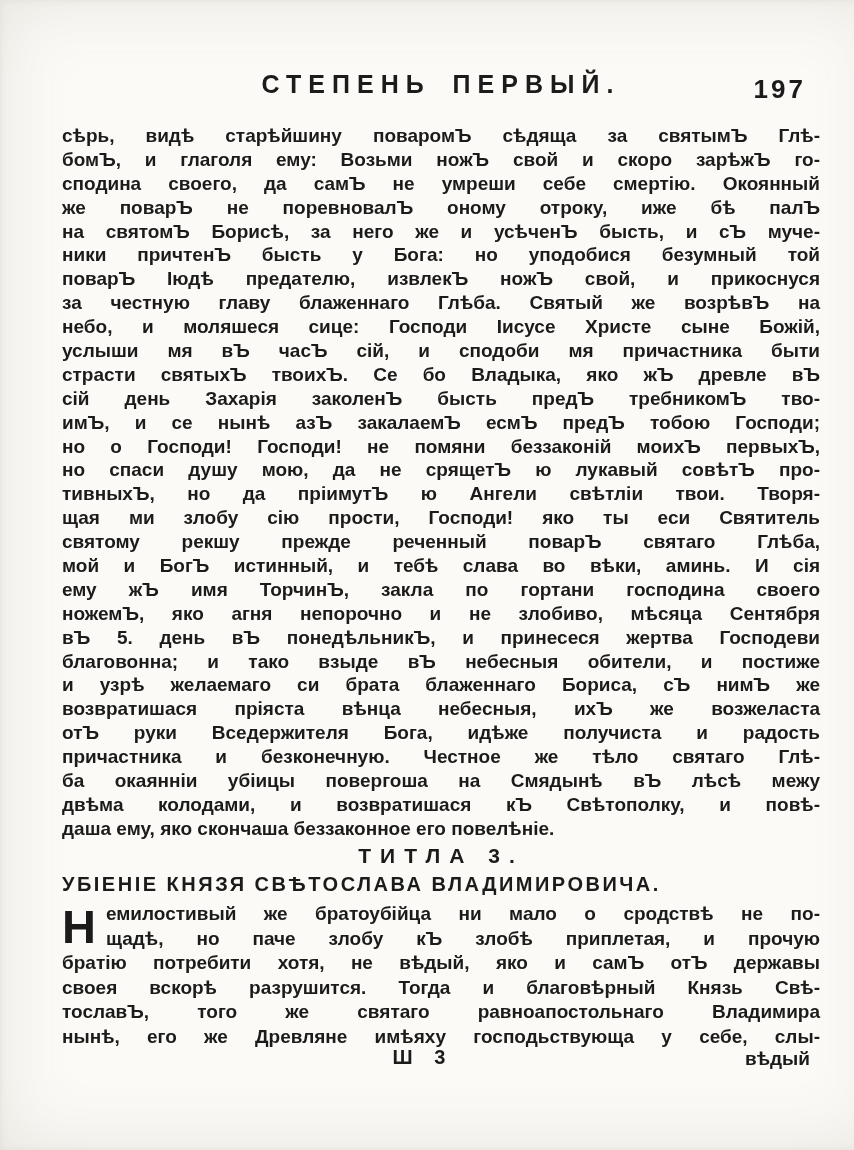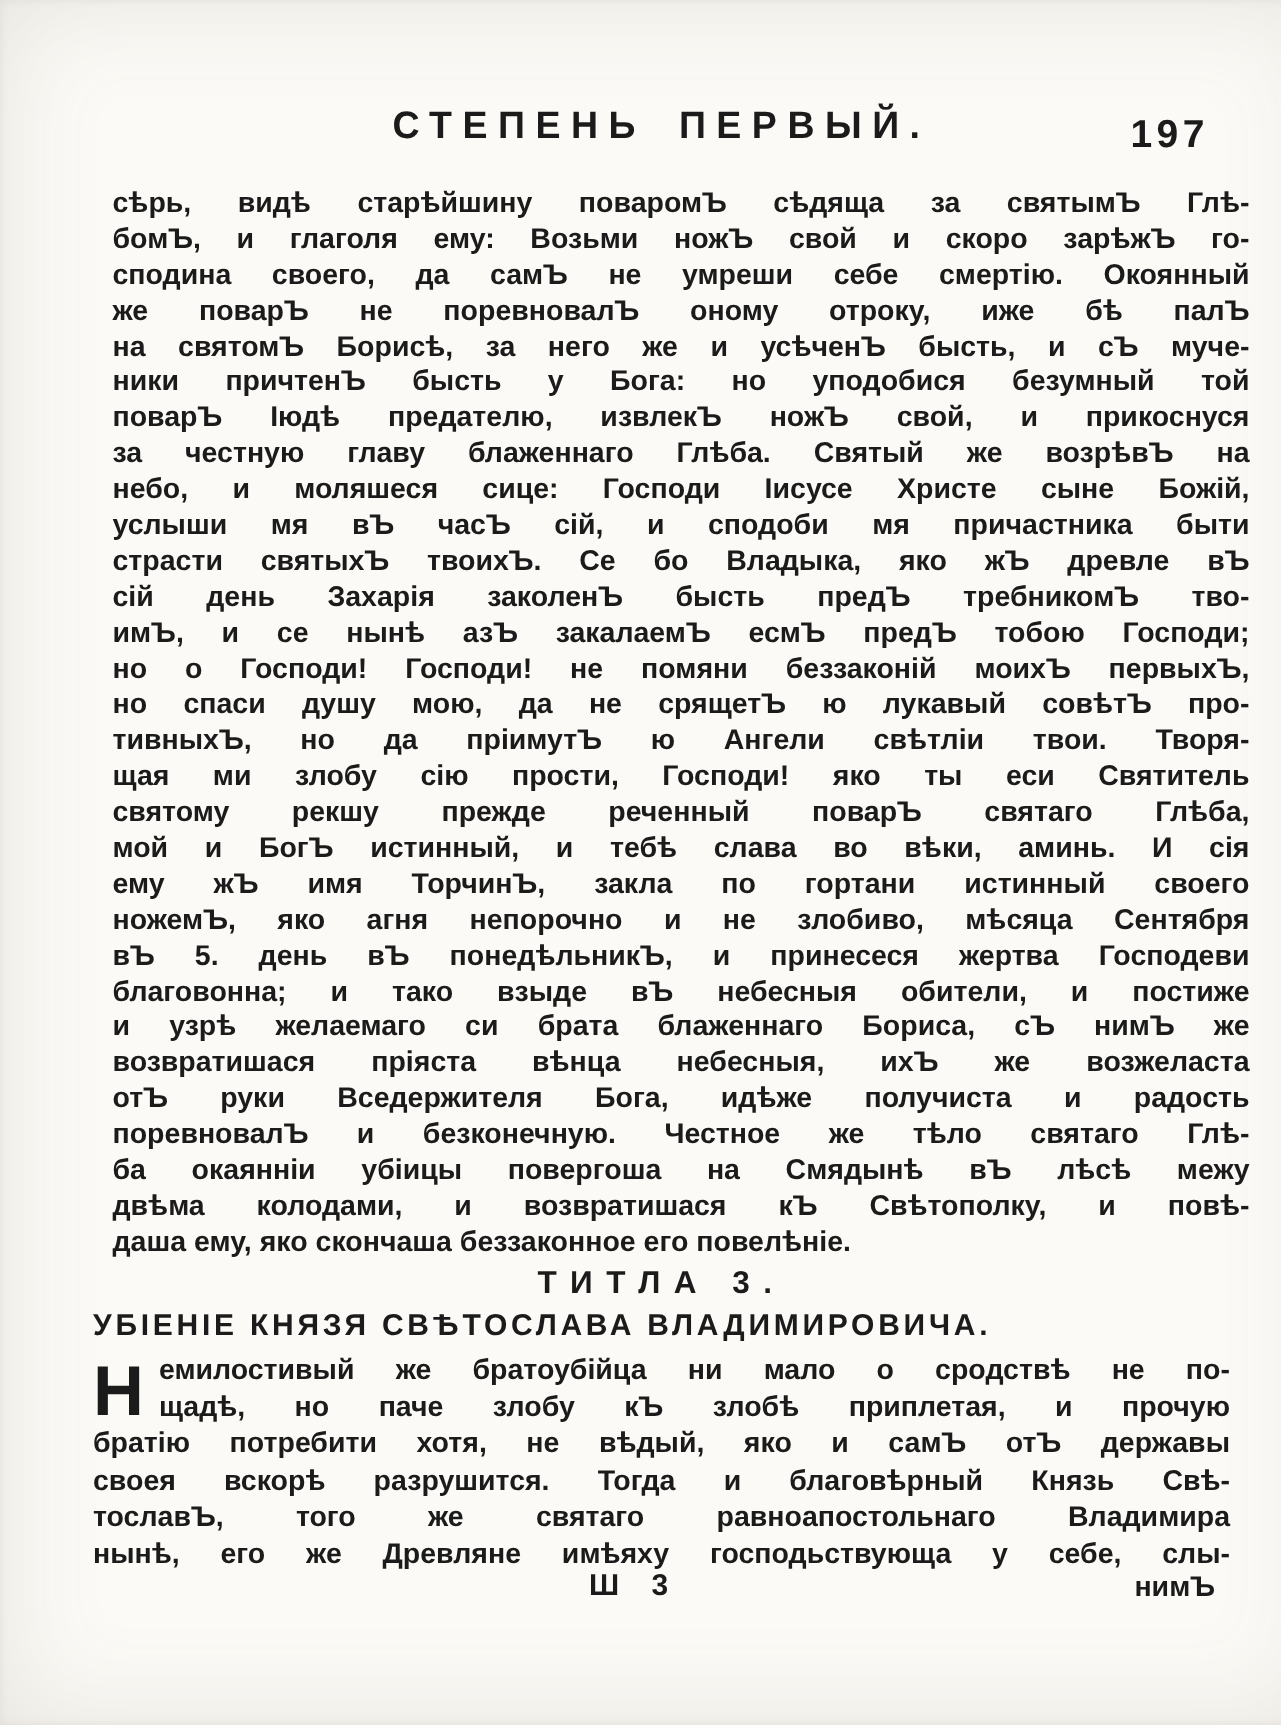--- a/index.html
+++ b/index.html
@@ -34,21 +34,21 @@
     transform: scaleY(1.02);
   }
   .page-number {
     position: absolute;
     top: 4px; right: 14px;
     font-size: 26px;
     letter-spacing: 3px;
   }
   
   .textcol { position: absolute; left: 62px; width: 758px; }
-  .p1 { top: 124px; margin-left: 13px; }
+  .p1 { top: 124px; }
   .text-line {
     height: 23.9px;
     line-height: 23.9px;
     font-size: 19px;
     text-align: justify;
     text-align-last: justify;
     overflow: visible;
   }
   .p1 .text-line:last-child { text-align-last: left; }
   
@@ -117,28 +117,28 @@
       <div class="text-line">услыши мя вЪ часЪ сій, и сподоби мя причастника быти</div>
       <div class="text-line">страсти святыхЪ твоихЪ. Се бо Владыка, яко жЪ древле вЪ</div>
       <div class="text-line">сій день Захарія заколенЪ бысть предЪ требникомЪ тво-</div>
       <div class="text-line">имЪ, и се нынѣ азЪ закалаемЪ есмЪ предЪ тобою Господи;</div>
       <div class="text-line">но о Господи! Господи! не помяни беззаконій моихЪ первыхЪ,</div>
       <div class="text-line">но спаси душу мою, да не срящетЪ ю лукавый совѣтЪ про-</div>
       <div class="text-line">тивныхЪ, но да пріимутЪ ю Ангели свѣтліи твои. Творя-</div>
       <div class="text-line">щая ми злобу сію прости, Господи! яко ты еси Святитель</div>
       <div class="text-line">святому рекшу прежде реченный поварЪ святаго Глѣба,</div>
       <div class="text-line">мой и БогЪ истинный, и тебѣ слава во вѣки, аминь. И сія</div>
-      <div class="text-line">ему жЪ имя ТорчинЪ, закла по гортани истинный своего</div>
+      <div class="text-line">ему жЪ имя ТорчинЪ, закла по гортани господина своего</div>
       <div class="text-line">ножемЪ, яко агня непорочно и не злобиво, мѣсяца Сентября</div>
       <div class="text-line">вЪ 5. день вЪ понедѣльникЪ, и принесеся жертва Господеви</div>
       <div class="text-line">благовонна; и тако взыде вЪ небесныя обители, и постиже</div>
       <div class="text-line">и узрѣ желаемаго си брата блаженнаго Бориса, сЪ нимЪ же</div>
       <div class="text-line">возвратишася пріяста вѣнца небесныя, ихЪ же возжеласта</div>
       <div class="text-line">отЪ руки Вседержителя Бога, идѣже получиста и радость</div>
-      <div class="text-line">поревновалЪ и безконечную. Честное же тѣло святаго Глѣ-</div>
+      <div class="text-line">причастника и безконечную. Честное же тѣло святаго Глѣ-</div>
       <div class="text-line">ба окаянніи убіицы повергоша на Смядынѣ вЪ лѣсѣ межу</div>
       <div class="text-line">двѣма колодами, и возвратишася кЪ Свѣтополку, и повѣ-</div>
       <div class="text-line">даша ему, яко скончаша беззаконное его повелѣніе.</div>
     </div>
 
   <div class="section-title">ТИТЛА 3.</div>
 
   <div class="section-subtitle">УБІЕНІЕ КНЯЗЯ СВѢТОСЛАВА ВЛАДИМИРОВИЧА.</div>
 
   <div class="textcol para2">
@@ -148,16 +148,16 @@
         <div class="text-line">щадѣ, но паче злобу кЪ злобѣ приплетая, и прочую</div>
         <div class="text-line">братію потребити хотя, не вѣдый, яко и самЪ отЪ державы</div>
         <div class="text-line">своея вскорѣ разрушится. Тогда и благовѣрный Князь Свѣ-</div>
         <div class="text-line">тославЪ, того же святаго равноапостольнаго Владимира</div>
         <div class="text-line">нынѣ, его же Древляне имѣяху господьствующа у себе, слы-</div>
       </div>
   </div>
 
   <div class="footer">
     <span class="signature">Ш 3</span>
-    <span class="catchword">нимЪ</span>
+    <span class="catchword">вѣдый</span>
   </div>
 
 </div>
 
 </body></html>

